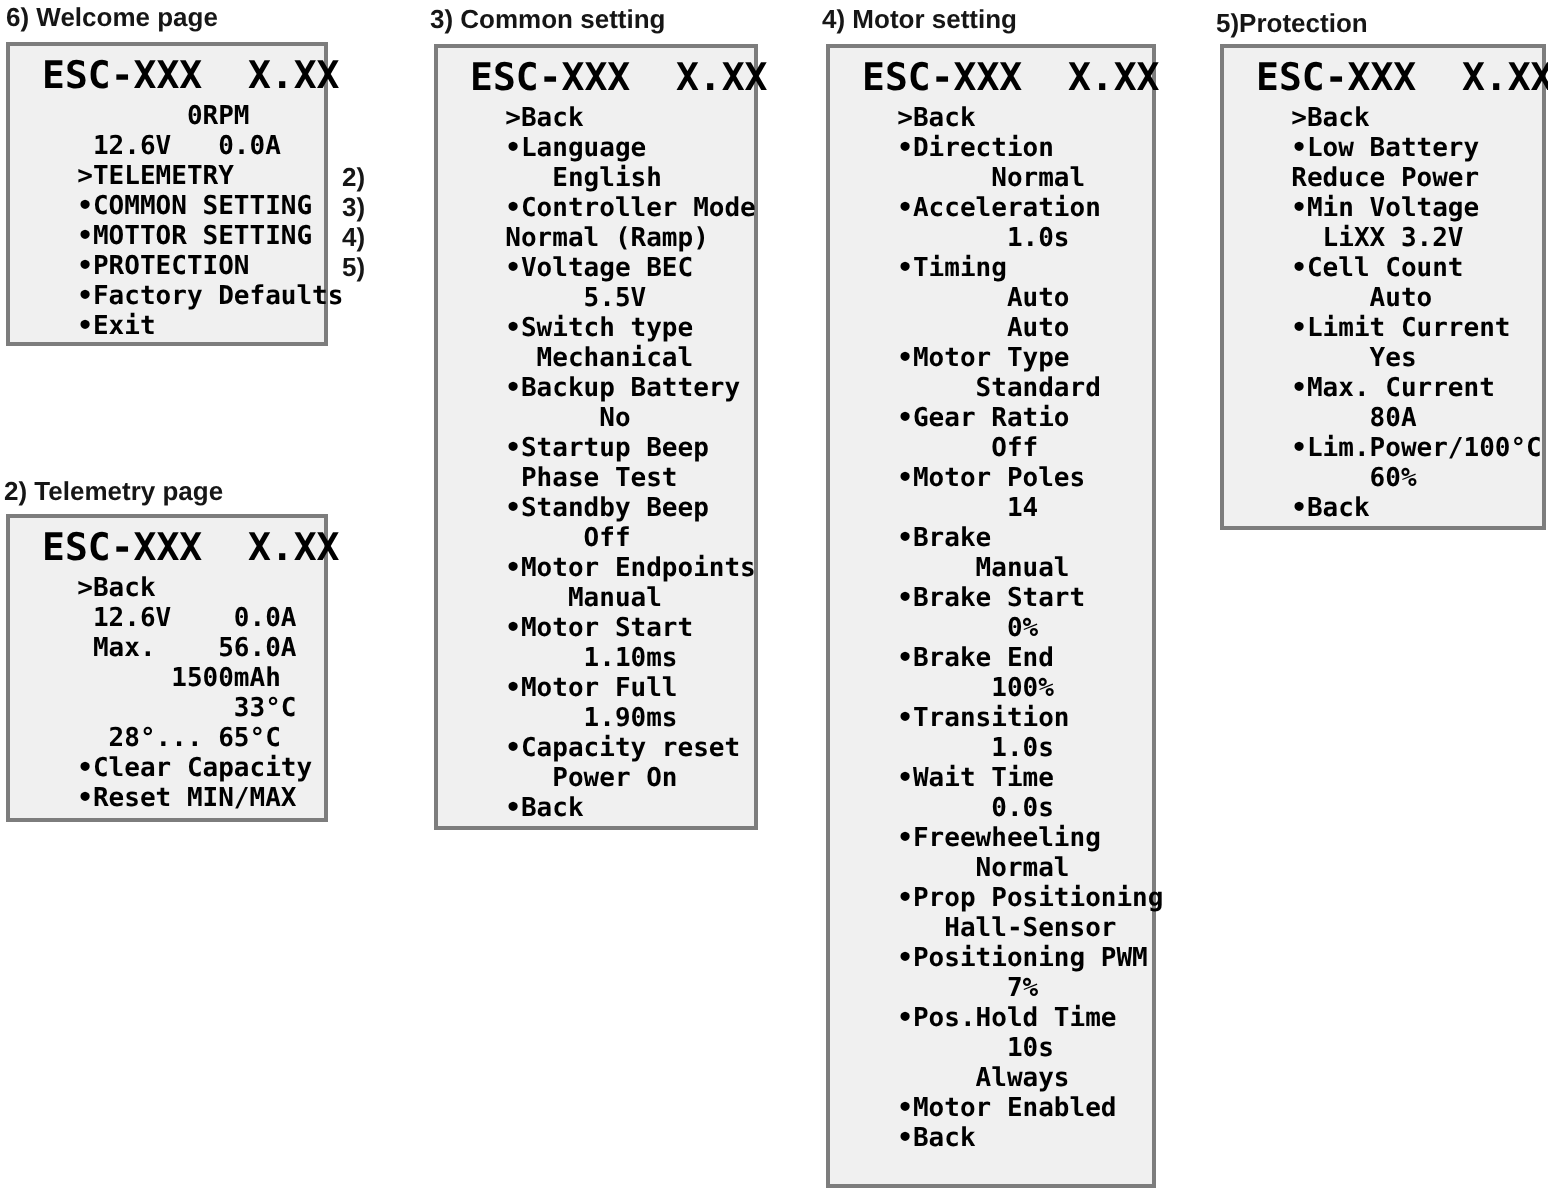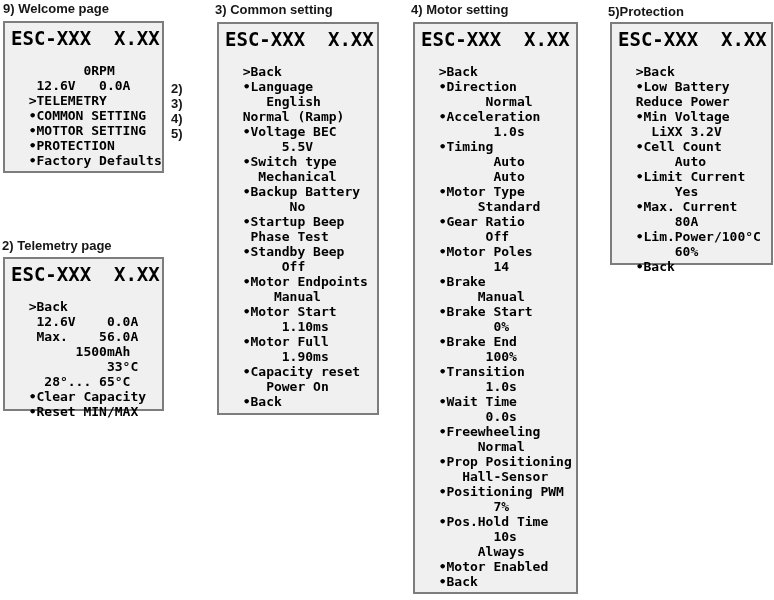--- a/index.html
+++ b/index.html
@@ -10,55 +10,56 @@
   .panel-title{
     position:absolute;
     font:bold 13px/15px "Liberation Sans",sans-serif;
     color:#161616;white-space:pre;
   }
   .screen{
     position:absolute;
     background:var(--screen-bg,#f0f0f0);
     border:2px solid var(--screen-border,#7d7d7d);
     box-sizing:border-box;
-    padding:2px 0 4px 2px;
+    padding:2px 0 4px 12px;
   }
   .screen-header{
     font:bold 19px/26px "DejaVu Sans Mono",monospace;
     color:var(--text,#000);
     padding-left:4px;white-space:pre;
   }
-  .lines{padding-left:6px;margin-top:12px;}
+  .lines{padding-left:6px;}
   .line{
     font:bold 13px/15px "DejaVu Sans Mono",monospace;
     color:var(--text,#000);
     white-space:pre;
   }
   .ref{
     position:absolute;
     font:bold 13px/15px "Liberation Sans",sans-serif;
     color:#161616;white-space:pre;
   }
 </style>
 </head>
 <body>
 
 <div class="canvas">
 
-  <div class="panel-title" style="left:3px;top:1px">9) Welcome page</div>
+  <div class="panel-title" style="left:3px;top:1px">6) Welcome page</div>
   <div class="screen" style="left:3px;top:21px;width:161px;height:152px">
     <div class="screen-header">ESC-XXX  X.XX</div>
     <div class="lines">
         <div class="line">         0RPM</div>
         <div class="line">   12.6V   0.0A</div>
         <div class="line">  &gt;TELEMETRY</div>
         <div class="line">  •COMMON SETTING</div>
         <div class="line">  •MOTTOR SETTING</div>
         <div class="line">  •PROTECTION</div>
         <div class="line">  •Factory Defaults</div>
+        <div class="line">  •Exit</div>
       </div>
   </div>
 
   <div class="ref" style="left:171px;top:81px">2)</div>
   <div class="ref" style="left:171px;top:96px">3)</div>
   <div class="ref" style="left:171px;top:111px">4)</div>
   <div class="ref" style="left:171px;top:126px">5)</div>
 
   <div class="panel-title" style="left:2px;top:238px">2) Telemetry page</div>
   <div class="screen" style="left:3px;top:257px;width:161px;height:154px">
@@ -75,20 +76,21 @@
       </div>
   </div>
 
   <div class="panel-title" style="left:215px;top:2px">3) Common setting</div>
   <div class="screen" style="left:217px;top:22px;width:162px;height:393px">
     <div class="screen-header">ESC-XXX  X.XX</div>
     <div class="lines">
         <div class="line">  &gt;Back</div>
         <div class="line">  •Language</div>
         <div class="line">     English</div>
+        <div class="line">  •Controller Mode</div>
         <div class="line">  Normal (Ramp)</div>
         <div class="line">  •Voltage BEC</div>
         <div class="line">       5.5V</div>
         <div class="line">  •Switch type</div>
         <div class="line">    Mechanical</div>
         <div class="line">  •Backup Battery</div>
         <div class="line">        No</div>
         <div class="line">  •Startup Beep</div>
         <div class="line">   Phase Test</div>
         <div class="line">  •Standby Beep</div>

